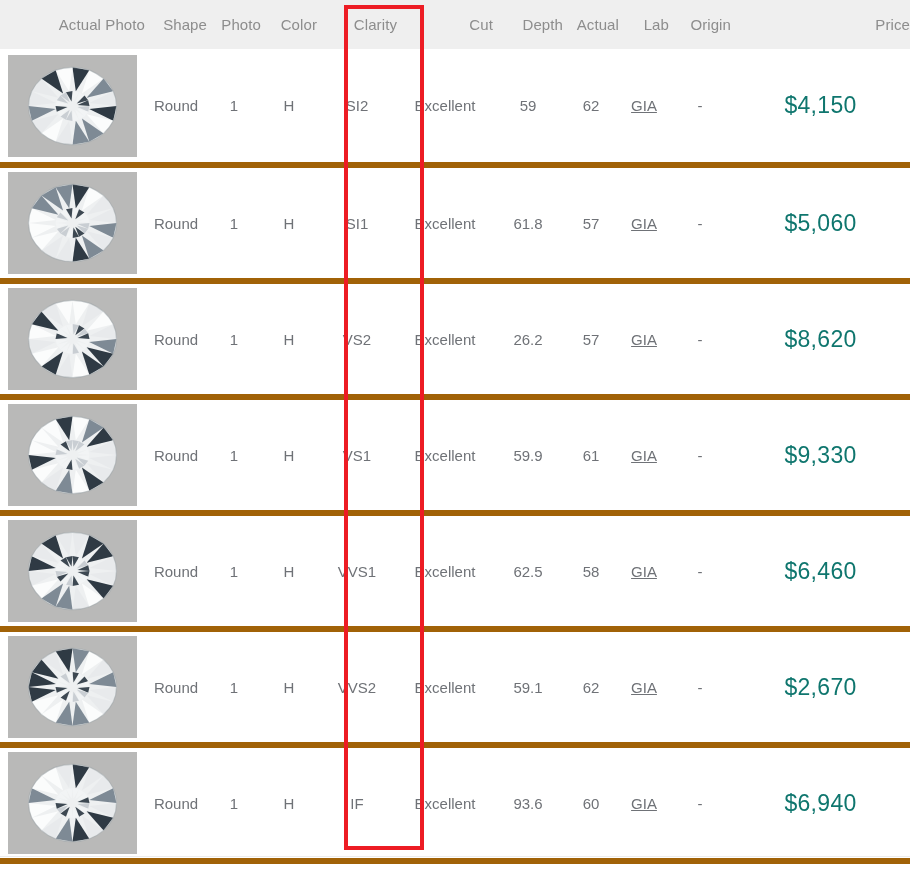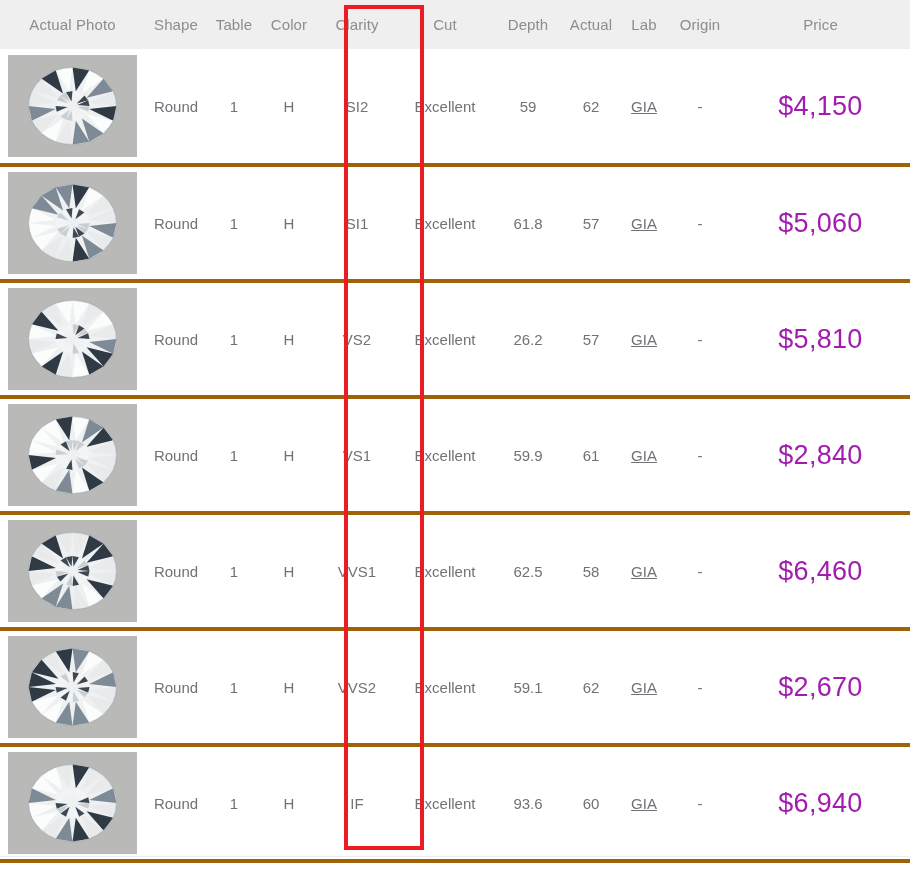--- a/index.html
+++ b/index.html
@@ -23,30 +23,30 @@
 
   
   thead tr {
     background: #efefef;
     height: 49px;
   }
   thead th {
     font-weight: normal;
     font-size: 15px;
     color: #8d8d8d;
-    text-align: center;
+    text-align: right;
     padding: 0;
     vertical-align: middle;
     letter-spacing: 0.1px;
   }
 
   
   tbody tr {
     height: 116px;
-    border-bottom: 4px solid #a16207;
+    border-bottom: 6px solid #a16207;
     padding-left: 36px;
   }
   tbody td {
     font-size: 15px;
     color: #6f7277;
     text-align: center;
     vertical-align: middle;
     padding: 0;
   }
 
@@ -58,22 +58,22 @@
   .thumb {
     display: block;
     width: 129px;
     height: 102px;
     background: #b9b9b8;
     overflow: hidden;
   }
   .thumb svg { display: block; }
 
   td.price-cell {
-    font-size: 27px;
-    color: #a21caf;
+    font-size: 23px;
+    color: #0f766e;
     letter-spacing: 0.3px;
   }
 
   .lab-link {
     color: #6f7277;
     text-decoration: underline;
     cursor: pointer;
   }
 
   
@@ -126,21 +126,21 @@
       <col class="col-table">
       <col class="col-lab">
     <col class="col-origin">
       <col class="col-price">
   </colgroup>
 
   <thead>
     <tr>
       <th>Actual Photo</th>
       <th>Shape</th>
-      <th>Table</th>
+      <th>Photo</th>
       <th>Color</th>
       <th>Clarity</th>
       <th>Cut</th>
       <th>Depth</th>
       <th>Actual</th>
       <th>Lab</th>
       <th>Origin</th>
       <th>Price</th>
     </tr>
   </thead>
@@ -302,21 +302,21 @@
         </td>
         <td>Round</td>
         <td>1</td>
         <td>H</td>
         <td>VS2</td>
         <td>Excellent</td>
         <td>26.2</td>
         <td>57</td>
         <td><span class="lab-link">GIA</span></td>
         <td>-</td>
-        <td class="price-cell">$5,810</td>
+        <td class="price-cell">$8,620</td>
       </tr>
       <tr>
         <td class="photo-cell">
           <span class="thumb">
             <svg width="129" height="102" viewBox="0 0 129 102" xmlns="http://www.w3.org/2000/svg">
               <rect width="129" height="102" fill="#b9b9b8"></rect>
               <ellipse cx="64.5" cy="51" rx="44" ry="38.72" fill="#eef0f1"></ellipse>
               <g>
                 <polygon points="64.5,12.3 81.3,15.2 67.8,36.3" fill="#fbfcfc"></polygon>
                 <polygon points="81.3,15.2 95.6,23.6 73.9,38.6" fill="#7e8a95"></polygon>
@@ -357,21 +357,21 @@
         </td>
         <td>Round</td>
         <td>1</td>
         <td>H</td>
         <td>VS1</td>
         <td>Excellent</td>
         <td>59.9</td>
         <td>61</td>
         <td><span class="lab-link">GIA</span></td>
         <td>-</td>
-        <td class="price-cell">$2,840</td>
+        <td class="price-cell">$9,330</td>
       </tr>
       <tr>
         <td class="photo-cell">
           <span class="thumb">
             <svg width="129" height="102" viewBox="0 0 129 102" xmlns="http://www.w3.org/2000/svg">
               <rect width="129" height="102" fill="#b9b9b8"></rect>
               <ellipse cx="64.5" cy="51" rx="44" ry="38.72" fill="#eef0f1"></ellipse>
               <g>
                 <polygon points="64.5,12.3 81.3,15.2 67.8,36.3" fill="#e8eaec"></polygon>
                 <polygon points="81.3,15.2 95.6,23.6 73.9,38.6" fill="#2f3a44"></polygon>

